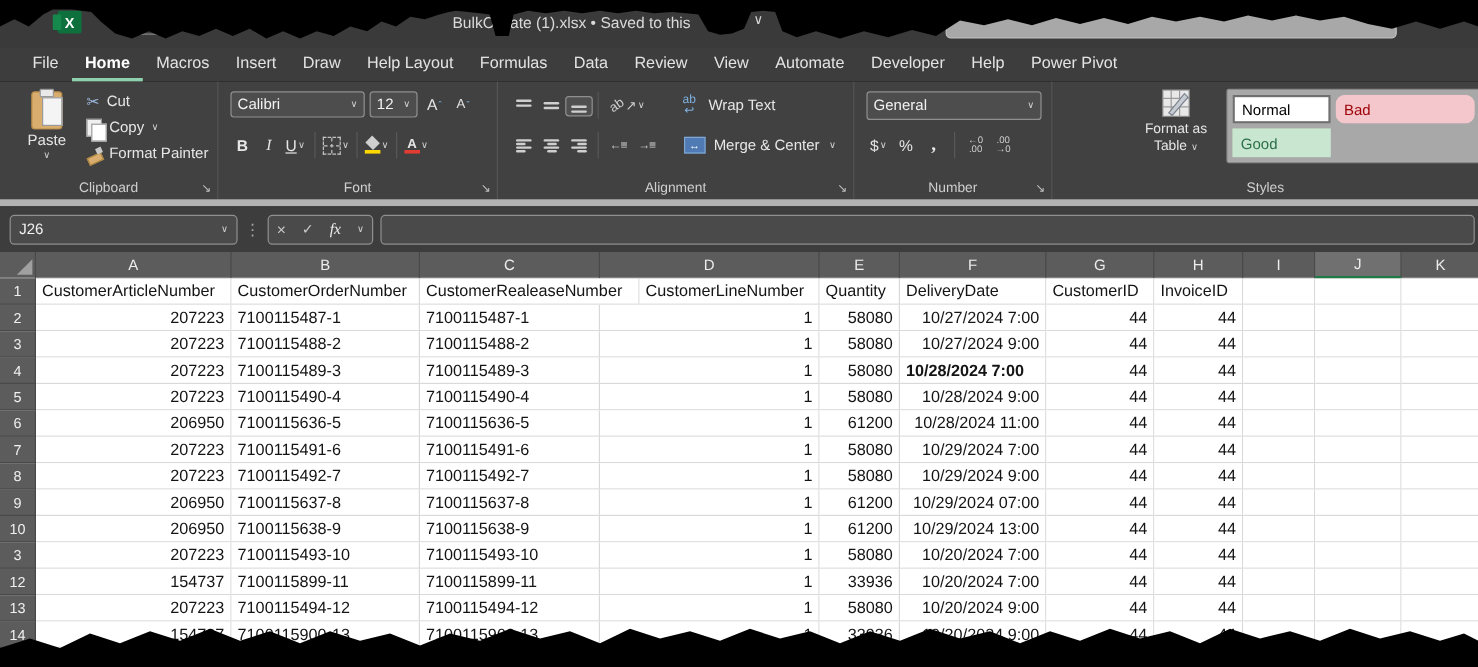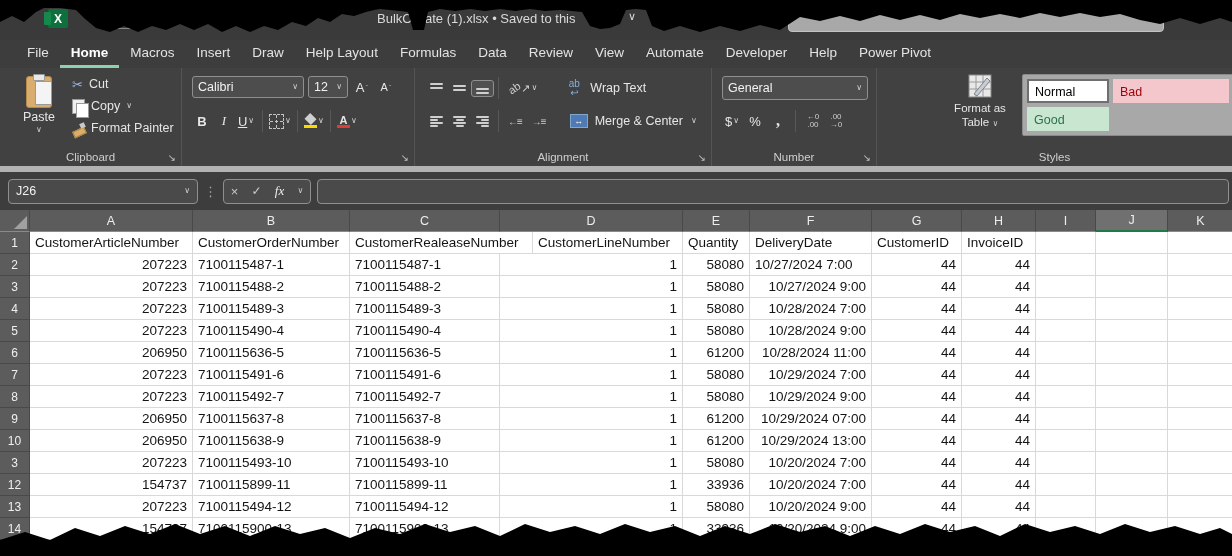--- a/index.html
+++ b/index.html
@@ -207,20 +207,21 @@
         <div class="rbtn">
           <span class="fill-ic"></span>
           <span class="chev">∨</span>
         </div>
         <div class="vdiv"></div>
         <div class="rbtn">
           <span class="fontcolor-ic">A</span>
           <span class="chev">∨</span>
         </div>
       </div>
+      <div class="rlabel">Font</div>
       <div class="launcher">↘</div>
     </div>
 
     <div class="rgroup g-align">
       <div class="arow1">
         <div class="icbox">
             <span class="lines v-top">
               <b></b>
               <b></b>
             </span>
@@ -326,21 +327,21 @@
         <svg width="24" height="24" viewBox="0 0 24 24">
           <rect x="1" y="1" width="22" height="22" fill="#e8e8e8" stroke="#8a8a8a"></rect>
           <path d="M1 8 H23 M1 15 H23 M8 1 V23 M15 1 V23" stroke="#9a9a9a" fill="none"></path>
           <path d="M6 20 L19 4 L22 7 L9 22 Z" fill="#c8cdd4" stroke="#7d8490"></path>
         </svg>
         <span><span>Format as</span><br>
         <span>Table</span> <span class="chev">∨</span></span>
       </div>
       <div class="style-gallery">
           <div class="chip chip-sel" style="background: rgb(255, 255, 255); color: rgb(0, 0, 0);">Normal</div>
-          <div class="chip" style="background: rgb(244, 199, 205); color: rgb(156, 0, 6);">Bad</div>
+          <div class="chip" style="background: rgb(244, 199, 205); color: rgb(156, 0, 6); border-radius: 8px;">Bad</div>
           <div class="chip" style="background: rgb(201, 231, 208); color: rgb(44, 112, 73);">Good</div>
         </div>
       <div class="rlabel">Styles</div>
     </div>
   </div>
 
   <div class="strip"></div>
 
   <div class="fbar">
     <div class="namebox">
@@ -387,21 +388,21 @@
           <div class="cell" style="width: 72px; text-align: left;"></div>
           <div class="cell" style="width: 66px; text-align: left;"></div>
         </div>
         <div class="grow">
           <div class="gut">2</div>
           <div class="cell" style="width: 163px; text-align: right;">207223</div>
           <div class="cell" style="width: 157px; text-align: left;">7100115487-1</div>
           <div class="cell" style="width: 150px; text-align: left;">7100115487-1</div>
           <div class="cell" style="width: 183px; text-align: right;">1</div>
           <div class="cell" style="width: 67px; text-align: right;">58080</div>
-          <div class="cell" style="width: 122px; text-align: left;">10/27/2024 7:00</div>
+          <div class="cell" style="width: 122px; text-align: right;">10/27/2024 7:00</div>
           <div class="cell" style="width: 90px; text-align: right;">44</div>
           <div class="cell" style="width: 74px; text-align: right;">44</div>
           <div class="cell" style="width: 60px; text-align: right;"></div>
           <div class="cell" style="width: 72px; text-align: right;"></div>
           <div class="cell" style="width: 66px; text-align: right;"></div>
         </div>
         <div class="grow">
           <div class="gut">3</div>
           <div class="cell" style="width: 163px; text-align: right;">207223</div>
           <div class="cell" style="width: 157px; text-align: left;">7100115488-2</div>
@@ -415,21 +416,21 @@
           <div class="cell" style="width: 72px; text-align: right;"></div>
           <div class="cell" style="width: 66px; text-align: right;"></div>
         </div>
         <div class="grow">
           <div class="gut">4</div>
           <div class="cell" style="width: 163px; text-align: right;">207223</div>
           <div class="cell" style="width: 157px; text-align: left;">7100115489-3</div>
           <div class="cell" style="width: 150px; text-align: left;">7100115489-3</div>
           <div class="cell" style="width: 183px; text-align: right;">1</div>
           <div class="cell" style="width: 67px; text-align: right;">58080</div>
-          <div class="cell" style="width: 122px; text-align: right;">10/28/2024 7:00</div>
+          <div class="cell" style="width: 122px; text-align: left; font-weight: bold;">10/28/2024 7:00</div>
           <div class="cell" style="width: 90px; text-align: right;">44</div>
           <div class="cell" style="width: 74px; text-align: right;">44</div>
           <div class="cell" style="width: 60px; text-align: right;"></div>
           <div class="cell" style="width: 72px; text-align: right;"></div>
           <div class="cell" style="width: 66px; text-align: right;"></div>
         </div>
         <div class="grow">
           <div class="gut">5</div>
           <div class="cell" style="width: 163px; text-align: right;">207223</div>
           <div class="cell" style="width: 157px; text-align: left;">7100115490-4</div>

